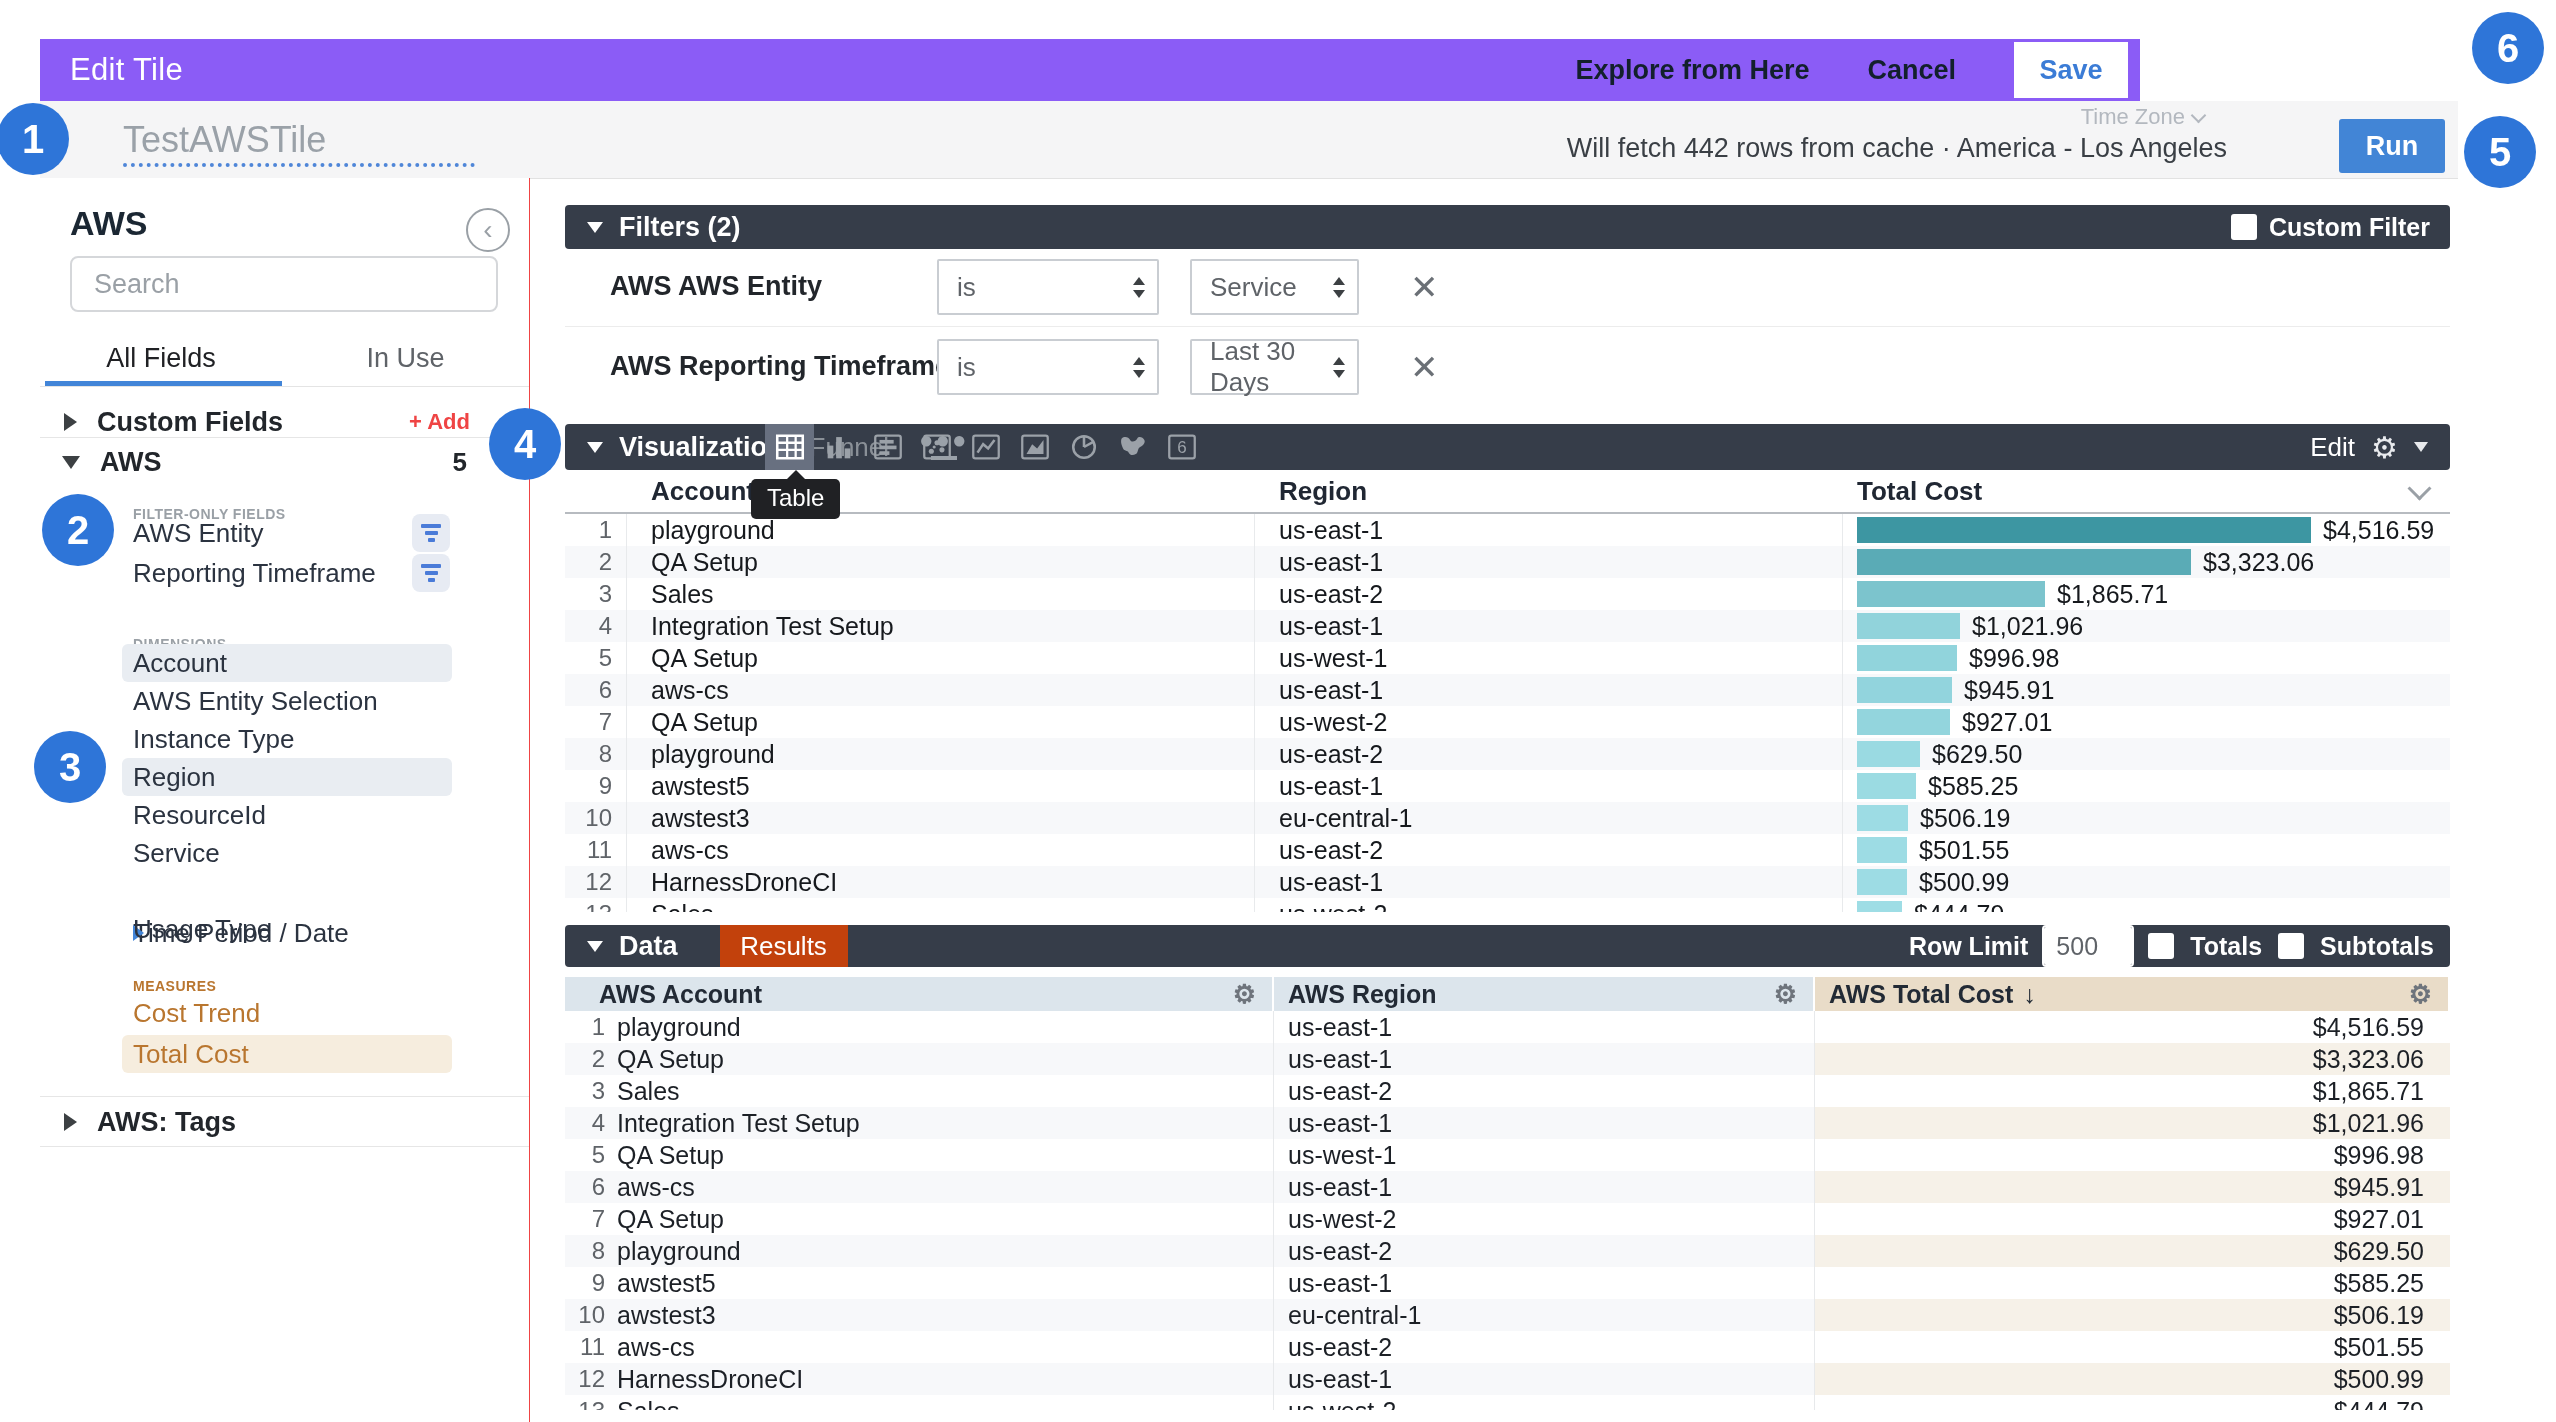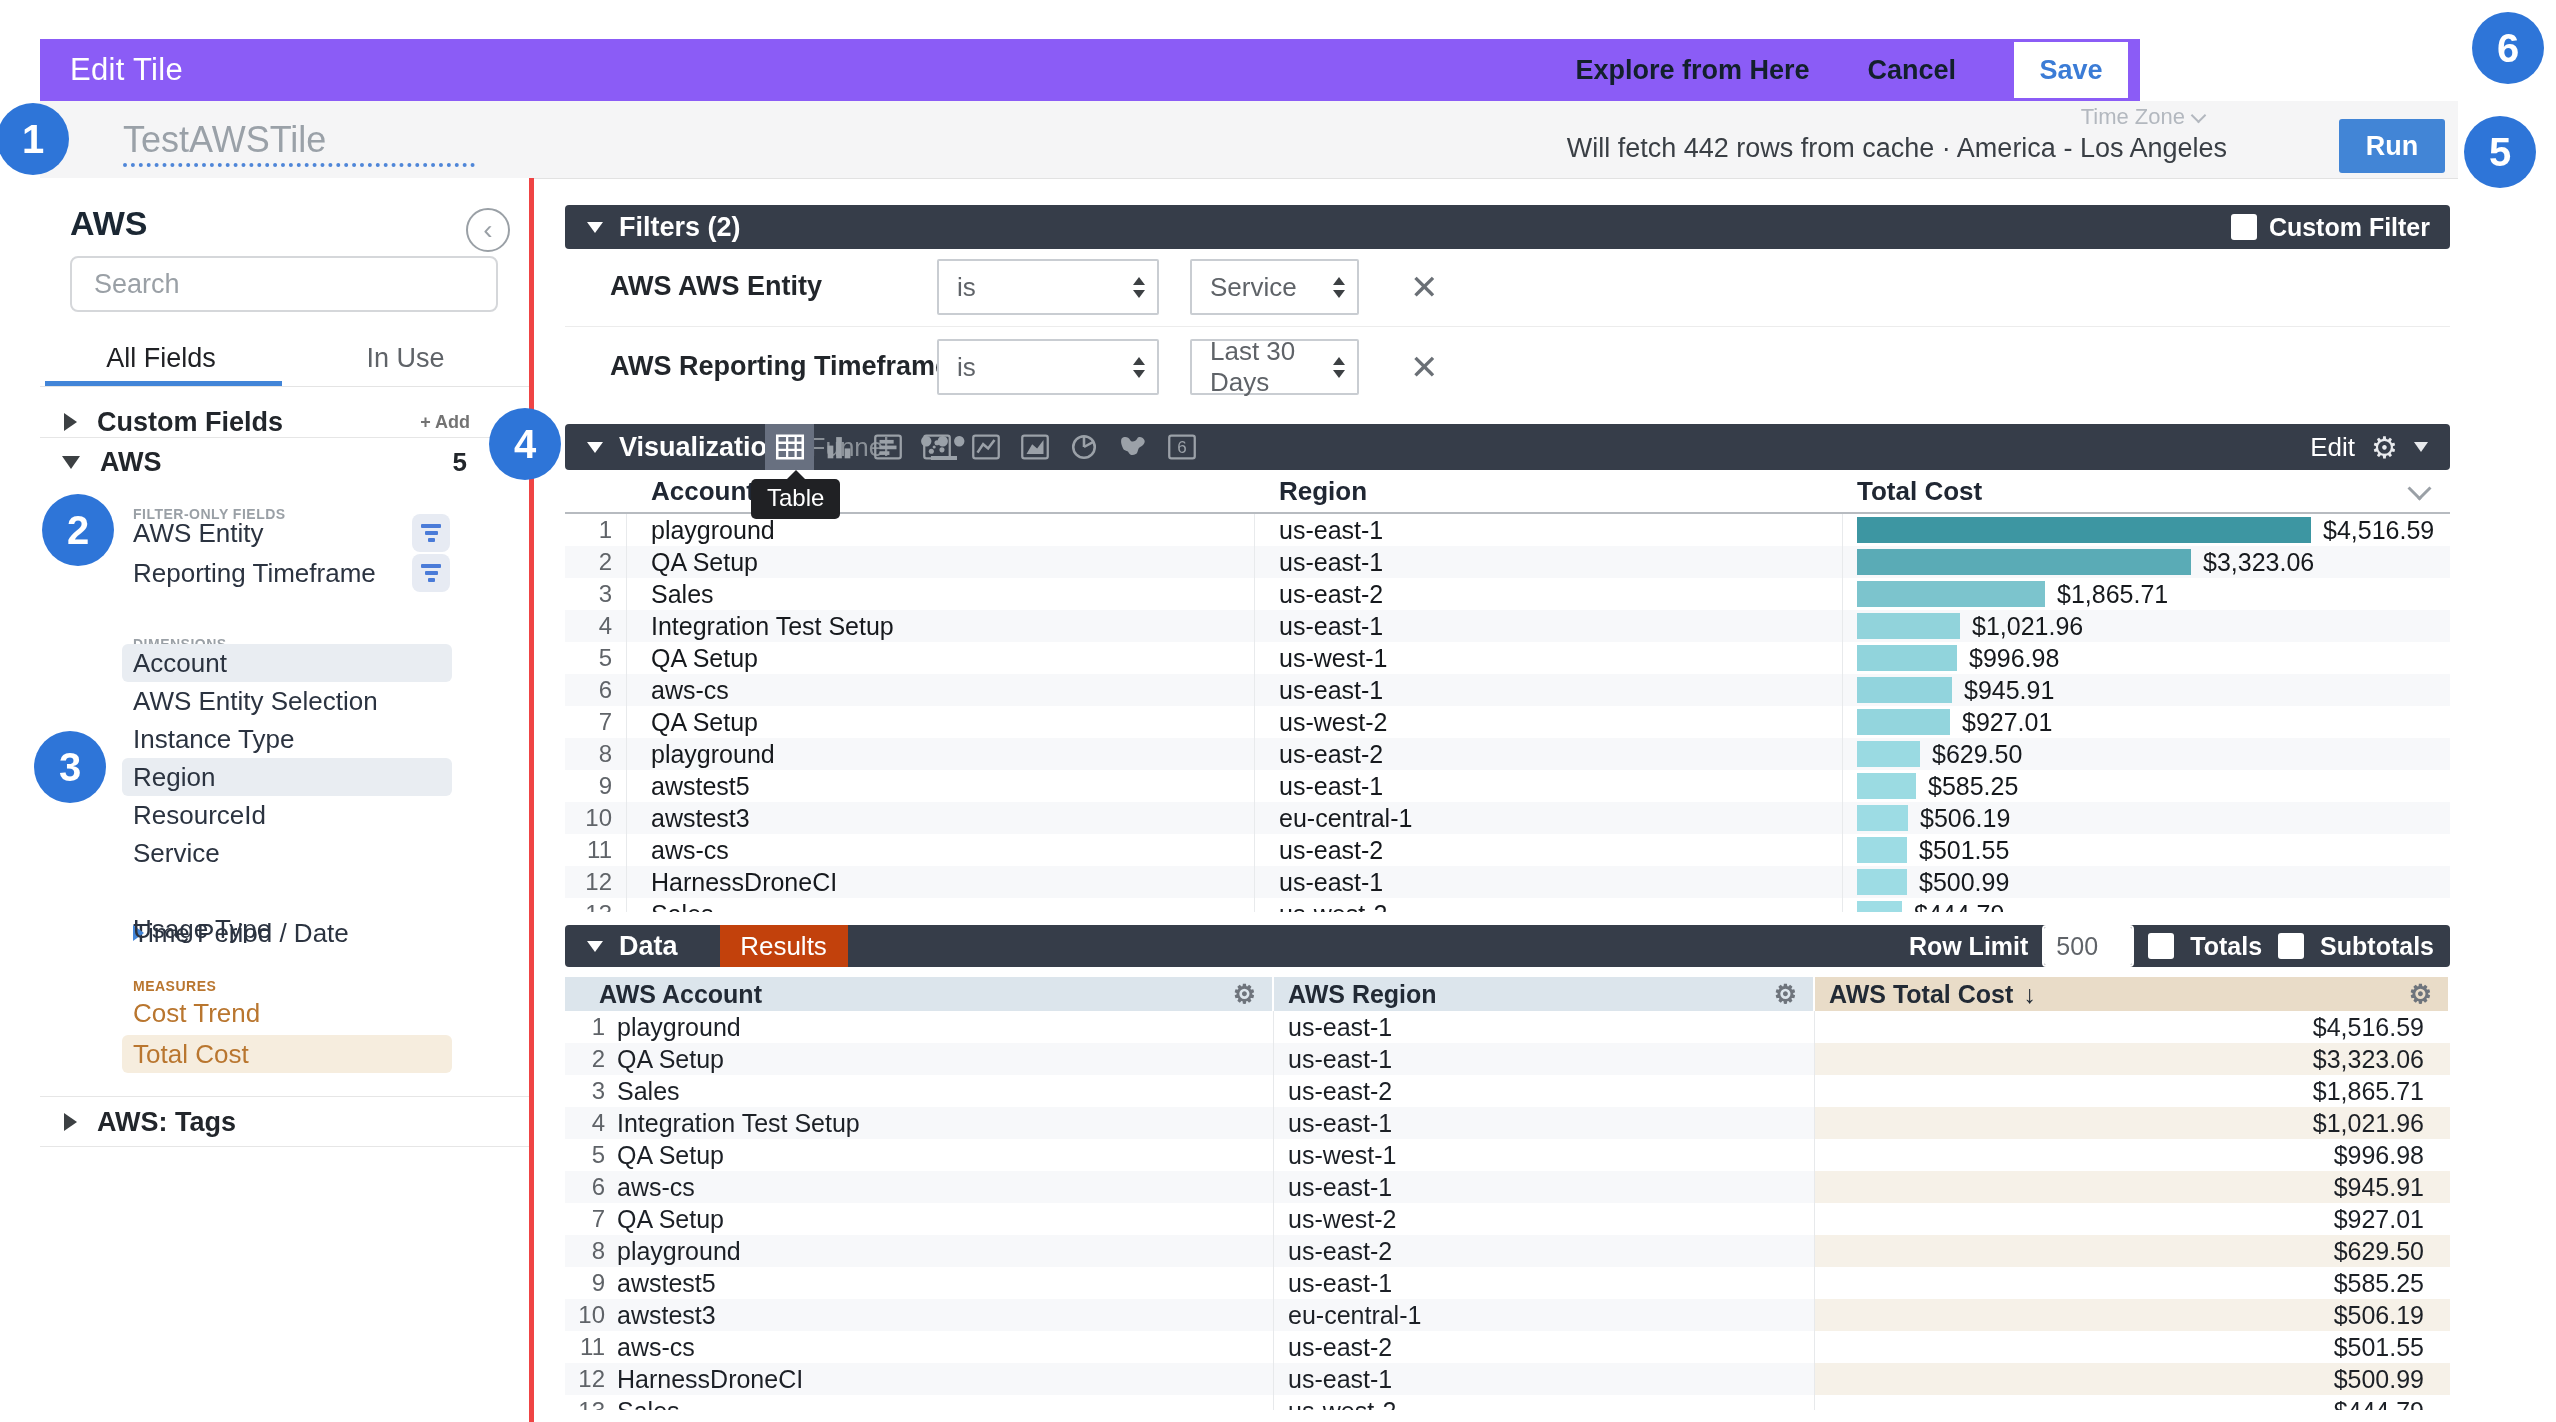--- a/index.html
+++ b/index.html
@@ -16,35 +16,35 @@
 
   
   #title-band{left:40px;top:101px;width:2418px;height:77px;background:#f5f5f6;border-bottom:1px solid #e2e2e2;}
   #tile-name{position:absolute;left:83px;top:18px;font-size:36px;color:#9aa1a8;}
   #tile-name-dots{position:absolute;left:83px;top:62px;width:352px;border-bottom:4px dotted #4f86d8;}
   #fetch-info{position:absolute;right:231px;top:32px;font-size:27px;color:#3a3f45;}
   #tz-wrap{position:absolute;right:254px;top:3px;font-size:22px;color:#b3b8bf;display:flex;align-items:center;gap:8px;}
   #run-btn{position:absolute;left:2299px;top:18px;width:106px;height:54px;background:#4285D6;color:#fff;font-size:27px;font-weight:700;border-radius:3px;display:flex;align-items:center;justify-content:center;cursor:pointer;}
 
   
-  #sidebar{left:40px;top:178px;width:489px;height:1244px;background:#fff;border-right:5px solid #ef4444;}
+  #sidebar{left:40px;top:178px;width:489px;height:1244px;background:#fff;border-right:1px solid #ef4444;}
   #sb-title{position:absolute;left:30px;top:26px;font-size:34px;font-weight:700;color:#1b2733;}
   #back-icon{position:absolute;left:426px;top:30px;width:40px;height:40px;border:2px solid #9aa0a6;border-radius:50%;color:#9aa0a6;display:flex;align-items:center;justify-content:center;font-size:28px;line-height:1;cursor:pointer;}
   #sb-search{position:absolute;left:30px;top:78px;width:400px;height:50px;border:2px solid #d5d7da;border-radius:8px;font-size:27px;padding-left:22px;color:#3c4043;outline:none;}
   #sb-search::placeholder{color:#9aa0a6;}
   #sb-tabs{position:absolute;left:0;top:152px;width:489px;height:56px;border-bottom:1px solid #e4e4e4;}
   .sb-tab{position:absolute;top:0;height:56px;display:flex;align-items:center;justify-content:center;font-size:27px;cursor:pointer;}
   #tab-all{left:0;width:242px;color:#202124;font-weight:500;}
   #tab-inuse{left:242px;width:247px;color:#5f6368;}
   #tab-underline{position:absolute;left:5px;top:51px;width:237px;height:5px;background:#4285d8;}
   .sb-row{position:absolute;left:0;width:489px;height:44px;display:flex;align-items:center;}
   .caret-r{width:0;height:0;border-top:9px solid transparent;border-bottom:9px solid transparent;border-left:13px solid #3c4043;margin-left:24px;}
   .caret-d{width:0;height:0;border-left:9px solid transparent;border-right:9px solid transparent;border-top:13px solid #3c4043;margin-left:22px;}
   .sb-row-label{margin-left:20px;font-size:27px;font-weight:700;color:#22262b;}
-  #add-link{position:absolute;right:59px;font-size:18px;font-weight:700;color:#737373;cursor:pointer;}
+  #add-link{position:absolute;right:59px;font-size:22px;font-weight:700;color:#ef4444;cursor:pointer;}
   #aws-count{position:absolute;right:62px;font-size:26px;font-weight:700;color:#22262b;}
   .sb-divider{position:absolute;left:0;width:489px;border-top:1px solid #e6e6e6;}
   .sec-label{position:absolute;left:93px;font-size:14px;letter-spacing:.5px;color:#9aa0a6;font-weight:700;margin-top:16px;}
   .sec-label.meas{color:#b9762f;}
   .field-item{position:absolute;left:82px;width:330px;height:38px;display:flex;align-items:center;border-radius:6px;font-size:26px;color:#2b3340;cursor:pointer;}
   .field-item span{margin-left:11px;}
   .field-item.hl{background:#e9edf2;}
   .field-item.meas{color:#b9762f;}
   .field-item.meas.hl{background:#f6edde;}
   .blue-caret{width:0;height:0;border-top:8px solid transparent;border-bottom:8px solid transparent;border-left:11px solid #4285d8;margin-left:-28px;position:absolute;}

